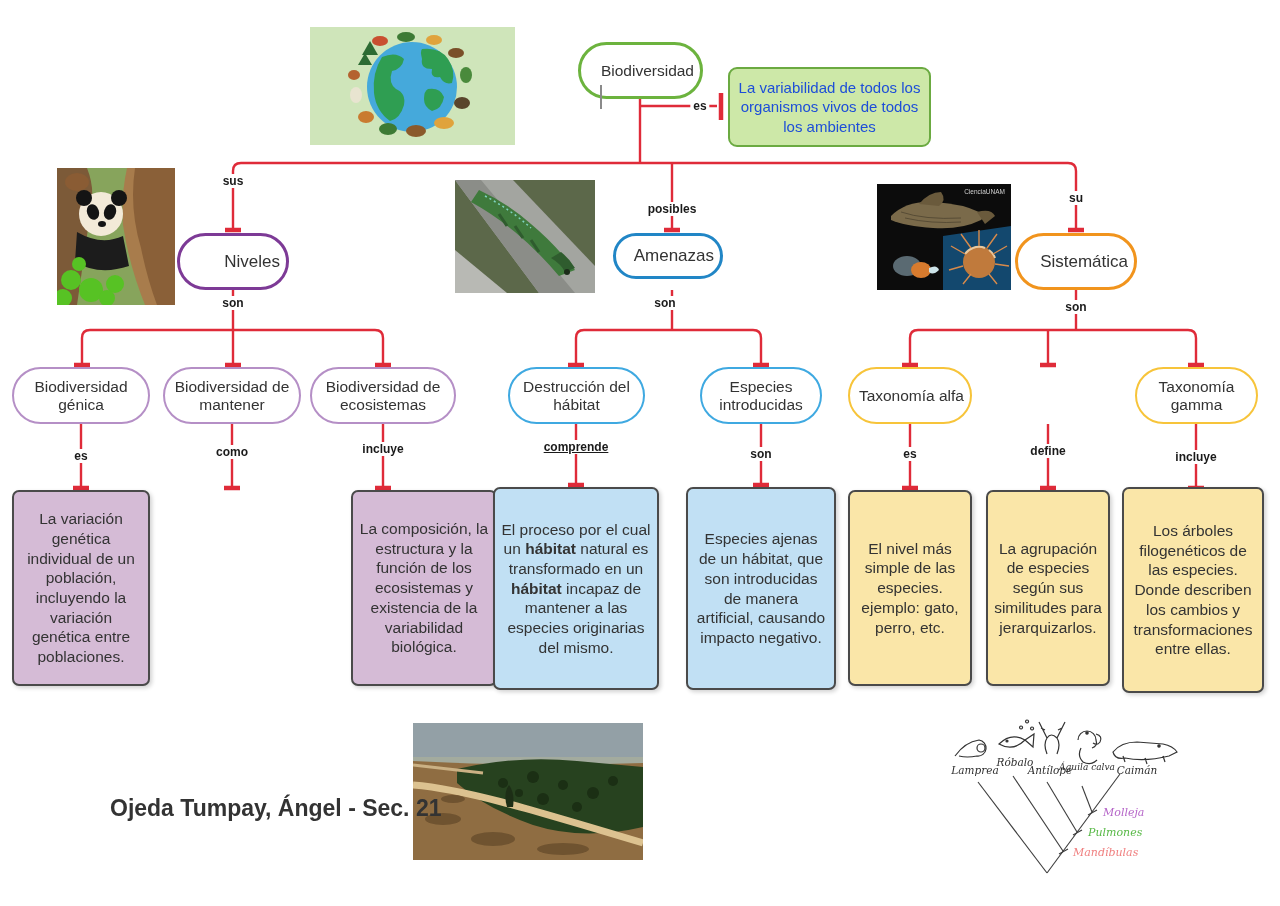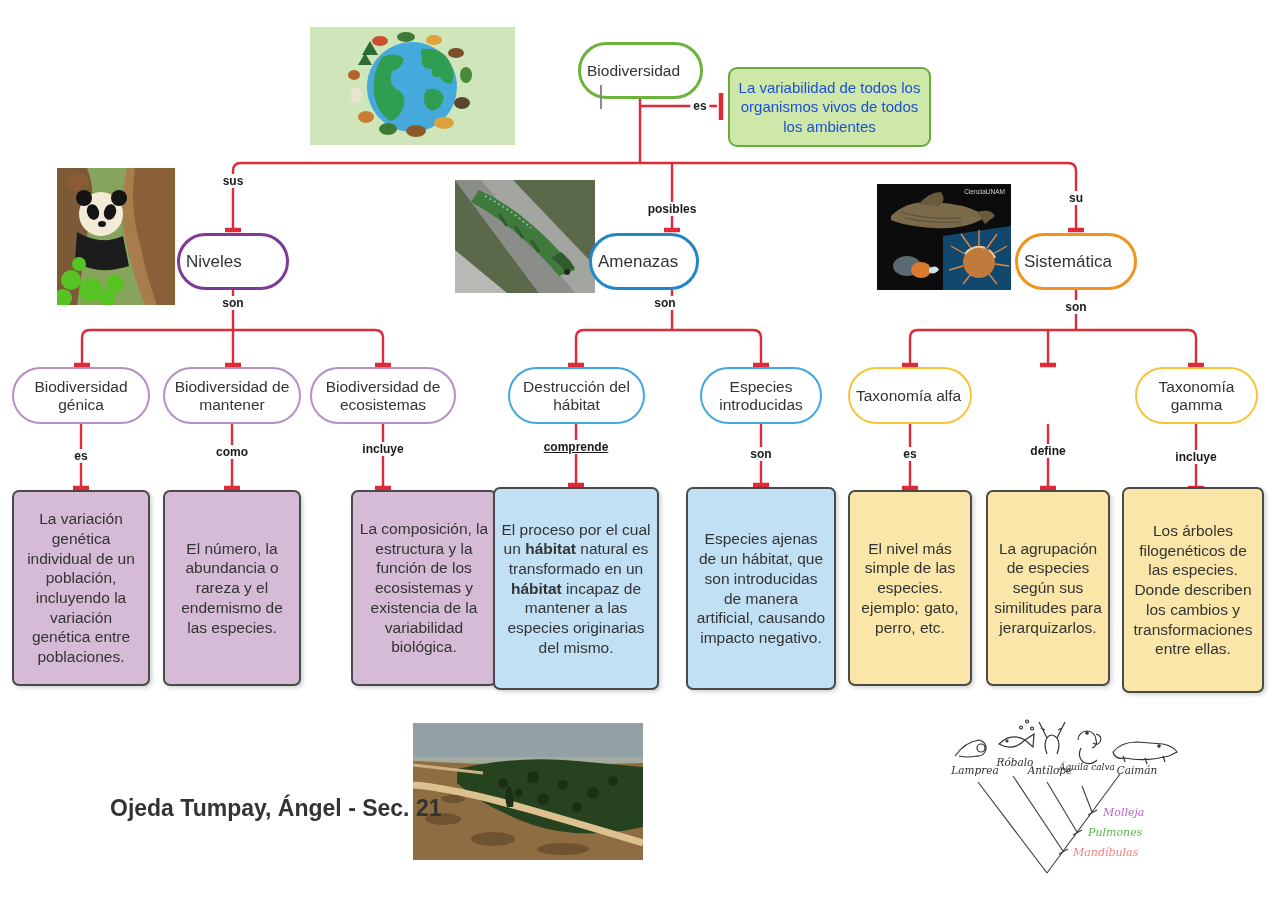--- a/index.html
+++ b/index.html
@@ -1,20 +1,20 @@
 <!DOCTYPE html>
 <html><head>
 <meta charset="utf-8">
 <style>
   html,body{margin:0;padding:0;background:#fff;}
   .canvas{position:relative;width:1280px;height:906px;background:#fff;overflow:hidden;
           font-family:"Liberation Sans",sans-serif;color:#2f2f2f;}
   svg{display:block;}
   .layer{position:absolute;left:0;top:0;pointer-events:none;}
-  .stadium{position:absolute;display:flex;align-items:center;justify-content:flex-start;
+  .stadium{position:absolute;display:flex;align-items:center;justify-content:flex-end;
            text-align:center;background:#fff;border-radius:32px;line-height:1.15;
            font-size:16px;color:#333;padding:2px 6px;box-sizing:border-box;}
   .root{border:3px solid #6cb33e;font-size:15.5px;}
   .lvl1{font-size:17px;}
   .b-purple-dark{border:3px solid #7d3a96;}
   .b-blue-dark{border:3px solid #2186c6;}
   .b-orange{border:3px solid #f1941d;}
   .lvl2{font-size:15.5px;}
   .b-purple{border:2.5px solid #b58fc6;}
   .b-blue{border:2.5px solid #3fa9e1;}
@@ -205,21 +205,21 @@
     <span>La variabilidad de todos los organismos vivos de todos los ambientes</span>
   </div>
 
   <div class="clabel" style="left:233px;top:174px;">sus</div>
   <div class="clabel" style="left:672px;top:202px;">posibles</div>
   <div class="clabel" style="left:1076px;top:191px;">su</div>
 
   <div class="stadium lvl1 b-purple-dark" style="left:177px;top:233px;width:112px;height:57px;">
     <span>Niveles</span>
   </div>
-  <div class="stadium lvl1 b-blue-dark" style="left:589px;top:233px;width:110px;height:57px;">
+  <div class="stadium lvl1 b-blue-dark" style="left:613px;top:233px;width:110px;height:46px;">
     <span>Amenazas</span>
   </div>
   <div class="stadium lvl1 b-orange" style="left:1015px;top:233px;width:122px;height:57px;">
     <span>Sistemática</span>
   </div>
 
   <div class="clabel" style="left:233px;top:296px;">son</div>
   <div class="clabel" style="left:665px;top:296px;">son</div>
   <div class="clabel" style="left:1076px;top:300px;">son</div>
 
@@ -249,23 +249,20 @@
   <div class="clabel" style="left:232px;top:445px;">como</div>
   <div class="clabel" style="left:383px;top:442px;">incluye</div>
   <div class="clabel" style="left:576px;top:440px;text-decoration:underline;">comprende</div>
   <div class="clabel" style="left:761px;top:447px;">son</div>
   <div class="clabel" style="left:910px;top:447px;">es</div>
   <div class="clabel" style="left:1048px;top:444px;">define</div>
   <div class="clabel" style="left:1196px;top:450px;">incluye</div>
 
   <div class="box bg-mauve" style="left:12px;top:490px;width:138px;height:196px;">
     <span>La variación genética individual de un población, incluyendo la variación genética entre poblaciones.</span>
-  </div>
-  <div class="box bg-mauve" style="left:163px;top:490px;width:138px;height:196px;">
-    <span>El número, la abundancia o rareza y el endemismo de las especies.</span>
   </div>
   <div class="box bg-mauve" style="left:310px;top:490px;width:146px;height:196px;margin-left:41px;">
     <span>La composición, la estructura y la función de los ecosistemas y existencia de la variabilidad biológica.</span>
   </div>
   <div class="box bg-blue" style="left:493px;top:487px;width:166px;height:203px;">
     <span>
       <span>El proceso por el cual un </span><b>hábitat</b><span> natural es transformado en un </span><b>hábitat</b><span> incapaz de mantener a las especies originarias del mismo.</span>
     </span>
   </div>
   <div class="box bg-blue" style="left:686px;top:487px;width:150px;height:203px;">

